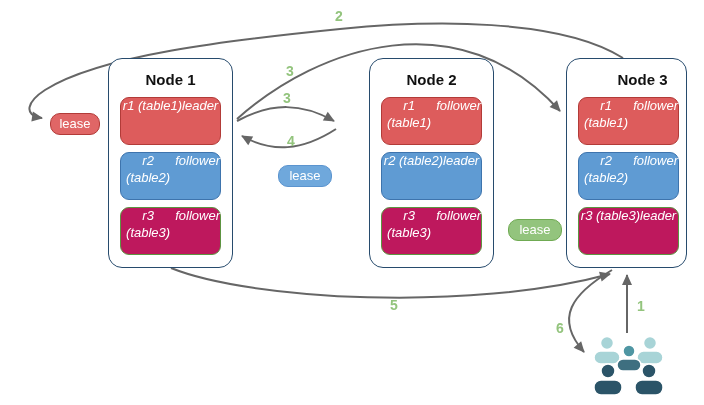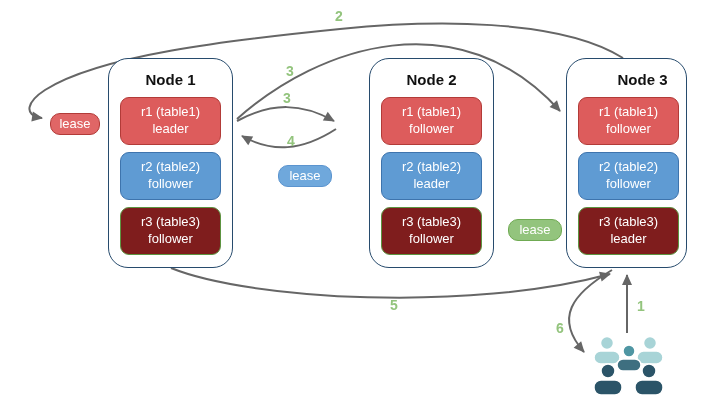--- a/index.html
+++ b/index.html
@@ -4,33 +4,33 @@
 <style>
   html,body{margin:0;padding:0;background:#fff;}
   *{box-sizing:border-box;}
   #canvas{
     position:relative;width:704px;height:405px;background:#ffffff;overflow:hidden;
     font-family:"Liberation Sans", sans-serif;
   }
   #arrow-layer{position:absolute;left:0;top:0;width:704px;height:405px;pointer-events:none;}
   .node{
     position:absolute;top:58px;height:210px;background:#ffffff;
-    border:1.5px solid #274b6d;border-radius:20px;
+    border:1.5px solid #274b6d;border-radius:14px;
   }
   .node-title{
     text-align:center;font-weight:bold;font-size:15px;color:#111111;margin-top:12px;
   }
   .replica{
     position:absolute;left:11px;width:101px;height:48px;border-radius:9px;
     color:#ffffff;font-size:13px;text-align:center;
-    display:flex;flex-direction:column;justify-content:center;line-height:1.3;
+    display:flex;flex-direction:row;justify-content:center;line-height:1.3;font-style:italic;
   }
   .replica.red{background:#dd5c5c;border:1.5px solid #b23b38;}
   .replica.blue{background:#5f9bd3;border:1.5px solid #3e74ad;}
-  .replica.green{background:#7f1d1d;border:1.5px solid #5d9441;text-align:center;}
+  .replica.green{background:#be185d;border:1.5px solid #5d9441;text-align:center;}
   .r1{top:38px;} .r2{top:93px;} .r3{top:148px;}
   .lease{
     position:absolute;height:22px;border-radius:10px;color:#ffffff;
     font-size:13px;text-align:center;line-height:19px;
   }
   .lease.red{left:50px;top:113px;width:50px;background:#e06666;border:1.5px solid #b23b38;}
   .lease.blue{left:278px;top:165px;width:54px;background:#6fa8dc;border:1.5px solid #5b94cf;}
   .lease.green{left:508px;top:219px;width:54px;background:#93c47d;border:1.5px solid #6faa52;}
   .step{
     position:absolute;color:#93c47d;font-weight:bold;font-size:14px;

